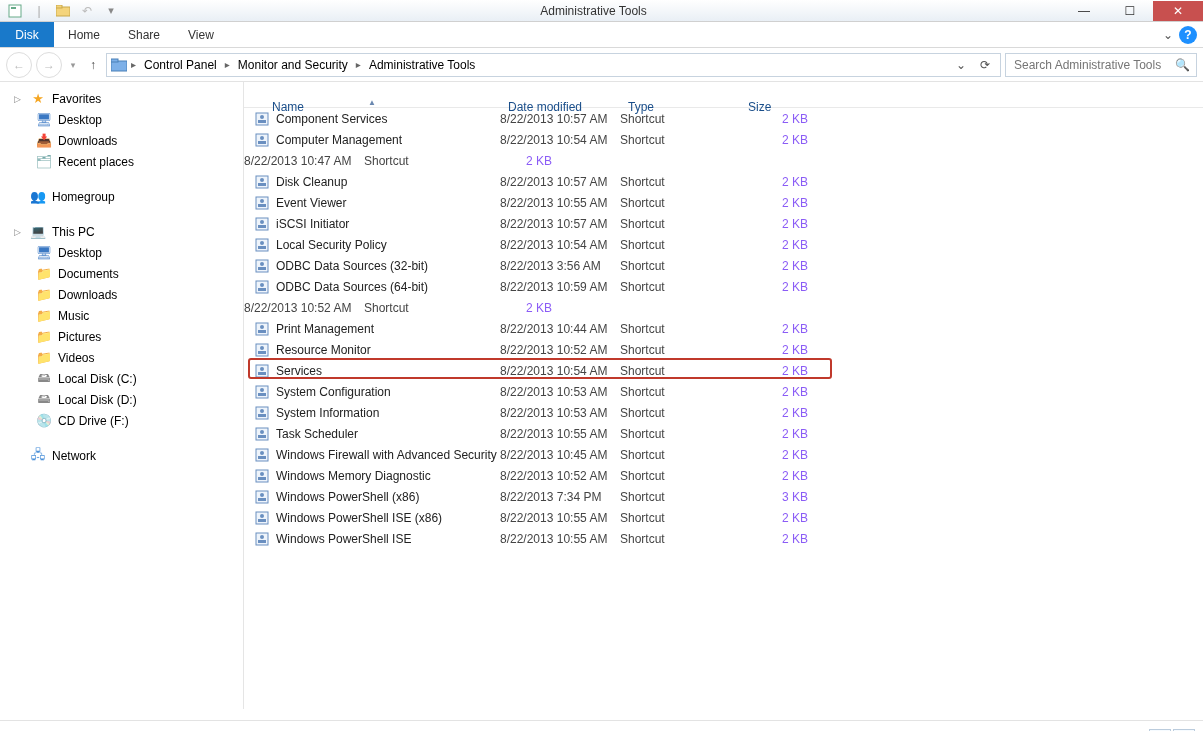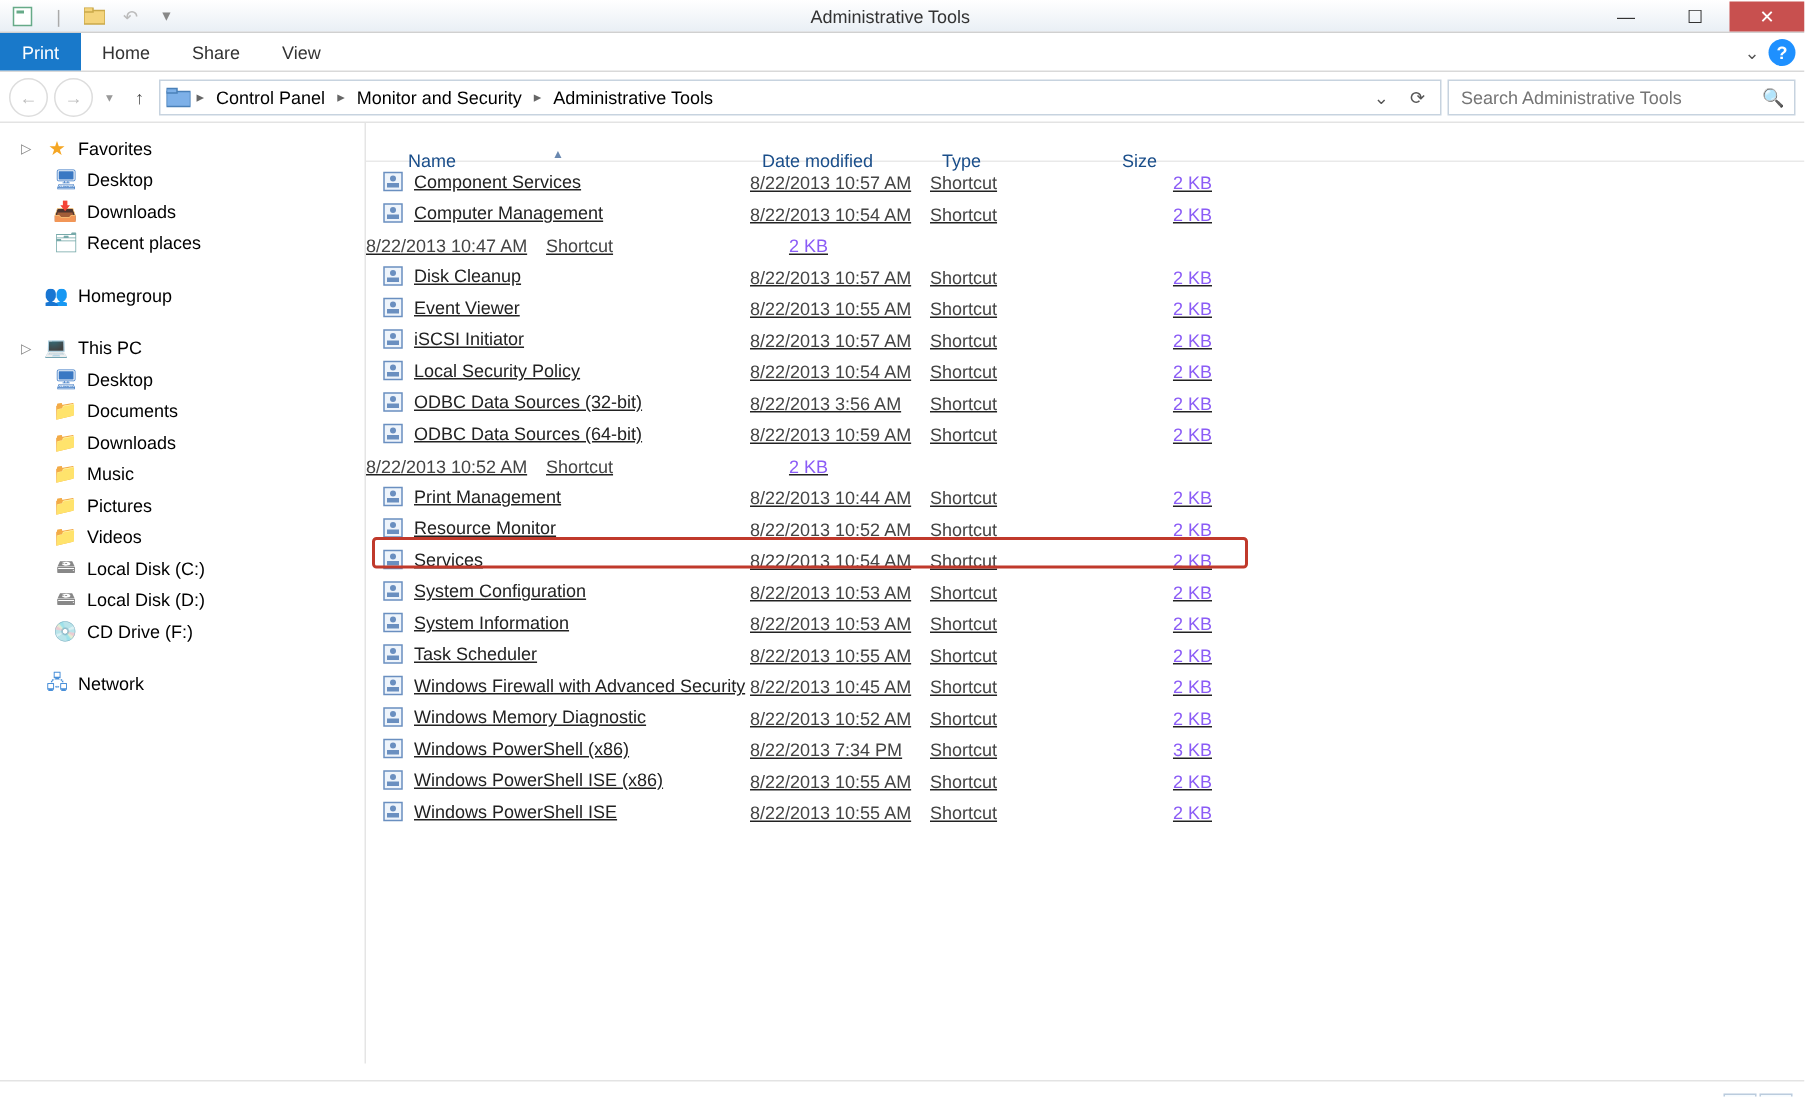--- a/index.html
+++ b/index.html
@@ -21,41 +21,41 @@
   .ribbon .chev { padding:0 6px; display:flex; align-items:center; color:#555;}
   
   .navbar { height:34px; border-bottom:1px solid #e3e3e3; display:flex; align-items:center; padding:0 6px; gap:4px;}
   .navbtn { width:26px; height:26px; border-radius:50%; border:1px solid #ddd; display:flex; align-items:center; justify-content:center; color:#bbb;}
   .navbtn.sm { width:14px; border:none; border-radius:0;}
   .uparrow { width:18px; display:flex; justify-content:center; color:#444; }
   .addrbar { flex:1; height:24px; border:1px solid #c7d3df; background:#fff; display:flex; align-items:center; padding:0 4px; gap:2px;}
   .crumb { padding:2px 4px; font-size:12px; }
   .crumb-sep { color:#666; font-size:10px; padding:0 2px;}
   .addr-tools { display:flex; align-items:center; gap:6px; padding:0 6px; color:#555;}
-  .searchbox { width:232px; height:24px; border:1px solid #c7d3df; background:#fff; display:flex; align-items:center; padding:0 6px; color:#888;}
+  .searchbox { width:192px; height:24px; border:1px solid #c7d3df; background:#fff; display:flex; align-items:center; padding:0 6px; color:#888;}
   .searchbox input { border:none; outline:none; flex:1; font-size:12px; color:#555; background:transparent;}
   
   .main { display:flex; height:calc(731px - 22px - 26px - 34px - 22px); }
   .sidebar { width:244px; border-right:1px solid #e5e5e5; padding:6px 0 0 0; overflow:hidden;}
   .navgroup { margin-bottom:14px; }
   .navhead, .navitem { display:flex; align-items:center; height:21px; padding-left:14px; gap:6px; font-size:12px;}
   .navitem { padding-left:36px; }
   .tri { width:10px; color:#888; font-size:9px; display:inline-block;}
   .ico { width:16px; height:16px; display:flex; align-items:center; justify-content:center; font-size:13px;}
   
   .content { flex:1; position:relative; }
   .cols { display:flex; height:26px; border-bottom:1px solid #e9e9e9; align-items:center; color:#1a4e8a; font-size:12px;}
   .col { padding-left:8px; position:relative;margin-top:24px;}
   .col.name { width:256px; padding-left:28px;}
   .col.date { width:120px;}
   .col.type { width:120px;}
   .col.size { width:80px; padding-right:12px;}
   .col .sortup { position:absolute; left:50%; top:-2px; transform:translateX(-50%); font-size:8px; color:#6a88b0;}
   .filelist { }
-  .row { display:flex; align-items:flex-end; height:21px; font-size:12px; color:#222;text-decoration:underline;}
+  .row { display:flex; align-items:center; height:21px; font-size:12px; color:#222;}
   .row .c-name { width:256px; padding-left:10px; display:flex; align-items:center; gap:6px;}
   .row .c-date { width:120px; color:#444;}
   .row .c-type { width:120px; color:#444;}
   .row .c-size { width:80px; text-align:right; padding-right:12px; color:#8b5cf6;}
   .fico { width:16px; height:16px; display:inline-flex; align-items:center; justify-content:center;}
   .highlight-box { position:absolute; border:2px solid #c0392b; border-radius:3px; pointer-events:none;}
   
   .statusbar { height:32px; border-top:1px solid #e3e3e3; display:flex; align-items:center; padding:0 8px; font-size:12px; color:#444; justify-content:space-between;margin-top:11px;}
   .viewbtns { display:flex; gap:2px;}
   .viewbtn { width:22px; height:16px; border:1px solid #bcd; display:flex; align-items:center; justify-content:center; background:#f6fbff;}
@@ -84,21 +84,21 @@
   </div>
   <div class="wtitle">Administrative Tools</div>
   <div class="win-btns">
     <div class="win-btn">—</div>
     <div class="win-btn">☐</div>
     <div class="win-btn close">✕</div>
   </div>
 </div>
 
 <div class="ribbon">
-  <div class="file">Print</div>
+  <div class="file">Disk</div>
   <div class="tab">Home</div>
   <div class="tab">Share</div>
   <div class="tab">View</div>
   <div class="spacer"></div>
   <div class="chev">⌄</div>
   <div class="help">?</div>
 </div>
 
 <div class="navbar">
   <div class="navbtn">←</div>

